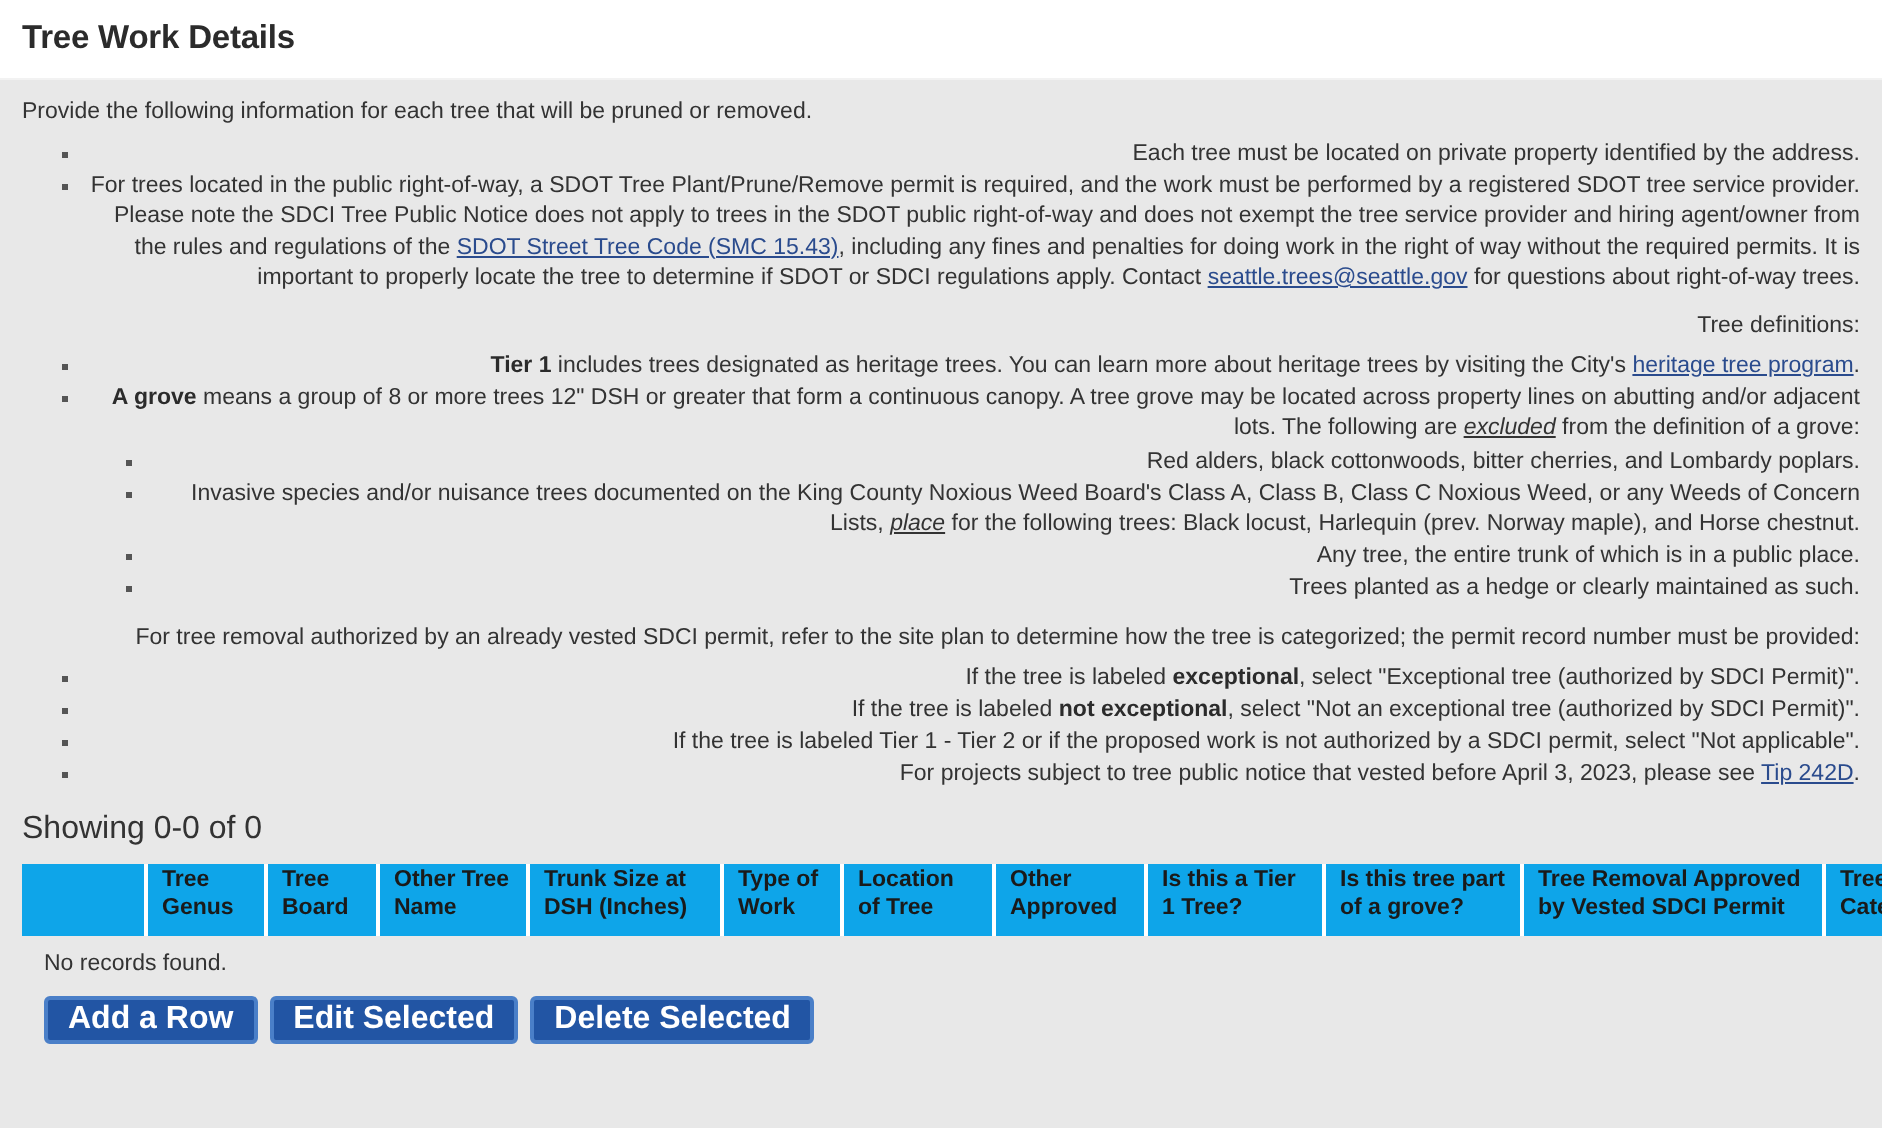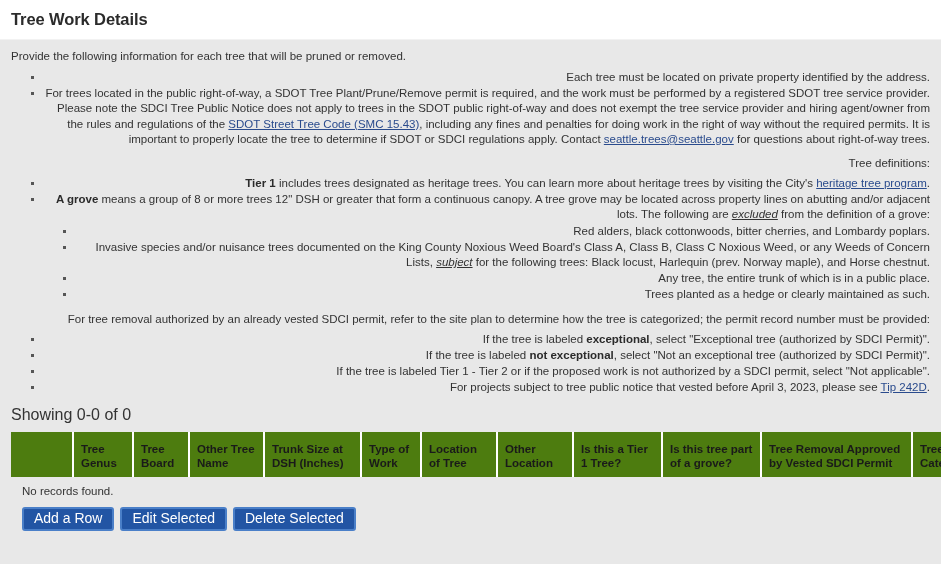--- a/index.html
+++ b/index.html
@@ -108,27 +108,27 @@
   .grid-wrap {
     width: 919px;
     background: #f0f0f0;
   }
   table.grid {
     border-collapse: collapse;
     width: 919px;
     table-layout: fixed;
   }
   table.grid thead th {
-    background: #4d7c0f;
+    background: #0ea5e9;
     color: #1a1a1a;
     font-size: 11.5px;
     font-weight: bold;
     text-align: left;
     vertical-align: top;
-    padding: 10px 6px 7px 7px;
+    padding: 1px 6px 7px 7px;
     border-right: 2px solid #ffffff;
     line-height: 14px;
   }
   table.grid thead th.sel-col {
     border-right: 2px solid #ffffff;
   }
   table.grid thead th:last-child {
     border-right: none;
   }
   table.grid tbody td.norecords {
@@ -142,22 +142,22 @@
   
   .btn-row {
     margin-top: 4px;
     padding-left: 11px;
   }
   .btn {
     display: inline-block;
     background: #2255a4;
     color: #ffffff;
     font-family: "Liberation Sans", sans-serif;
-    font-size: 14px;
-    font-weight: normal;
+    font-size: 16px;
+    font-weight: bold;
     padding: 3px 10px 4px 10px;
     border: 2px solid #4a7fc8;
     border-radius: 3px;
     margin-right: 6px;
     cursor: pointer;
     line-height: 13px;
   }
 </style>
 </head>
 <body>
@@ -186,21 +186,21 @@
       <b>Tier 1</b><span> includes trees designated as heritage trees. You can learn more about heritage trees by visiting the City's </span><a class="link" href="#">heritage tree program</a><span>.</span>
     </li>
     <li>
       <b>A grove</b><span> means a group of 8 or more trees 12" DSH or greater that form a continuous canopy. A tree grove may be located across property lines on abutting and/or adjacent lots. The following are </span><i><u>excluded</u></i><span> from the definition of a grove:</span>
 
       <ul class="lvl2">
         <li>
           <span>Red alders, black cottonwoods, bitter cherries, and Lombardy poplars.</span>
         </li>
         <li>
-          <span>Invasive species and/or nuisance trees documented on the King County Noxious Weed Board's Class A, Class B, Class C Noxious Weed, or any Weeds of Concern Lists, </span><i><u>subject</u></i><span> for the following trees: Black locust, Harlequin (prev. Norway maple), and Horse chestnut.</span>
+          <span>Invasive species and/or nuisance trees documented on the King County Noxious Weed Board's Class A, Class B, Class C Noxious Weed, or any Weeds of Concern Lists, </span><i><u>place</u></i><span> for the following trees: Black locust, Harlequin (prev. Norway maple), and Horse chestnut.</span>
         </li>
         <li>
           <span>Any tree, the entire trunk of which is in a public place.</span>
         </li>
         <li>
           <span>Trees planted as a hedge or clearly maintained as such.</span>
         </li>
       </ul>
     </li>
   </ul>
@@ -242,21 +242,21 @@
       </colgroup>
       <thead>
         <tr>
           <th class="sel-col"></th>
           <th>Tree Genus</th>
           <th>Tree Board</th>
           <th>Other Tree Name</th>
           <th>Trunk Size at DSH (Inches)</th>
           <th>Type of Work</th>
           <th>Location of Tree</th>
-          <th>Other Location</th>
+          <th>Other Approved</th>
           <th>Is this a Tier 1 Tree?</th>
           <th>Is this tree part of a grove?</th>
           <th>Tree Removal Approved by Vested SDCI Permit</th>
           <th>Tree Category</th>
         </tr>
       </thead>
       <tbody>
         <tr>
           <td class="norecords" colspan="12">No records found.</td>
         </tr>

